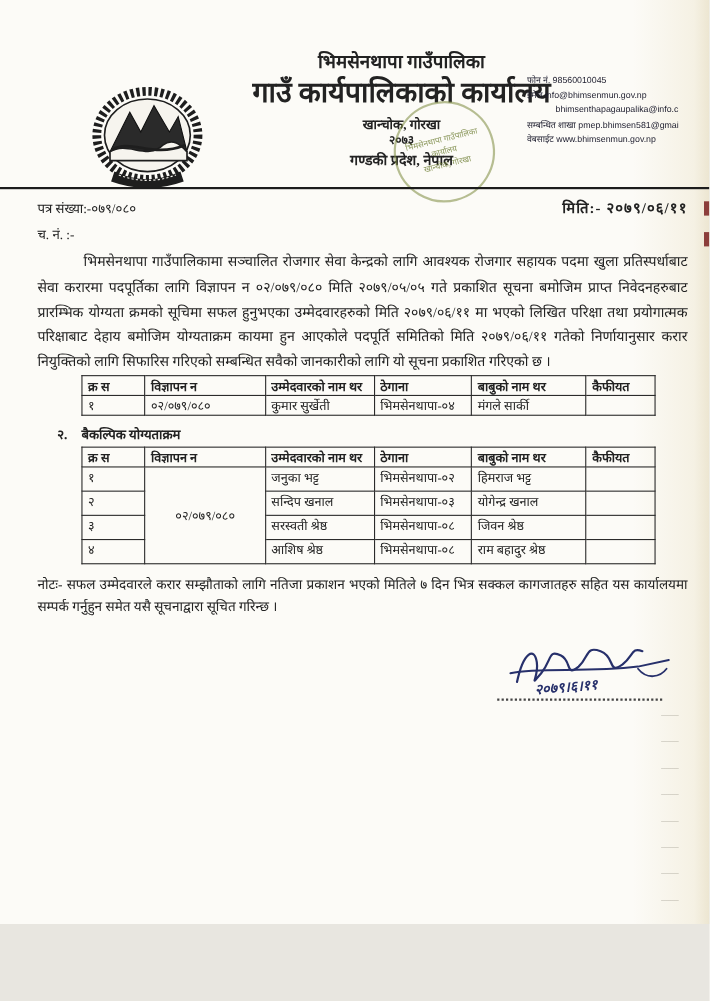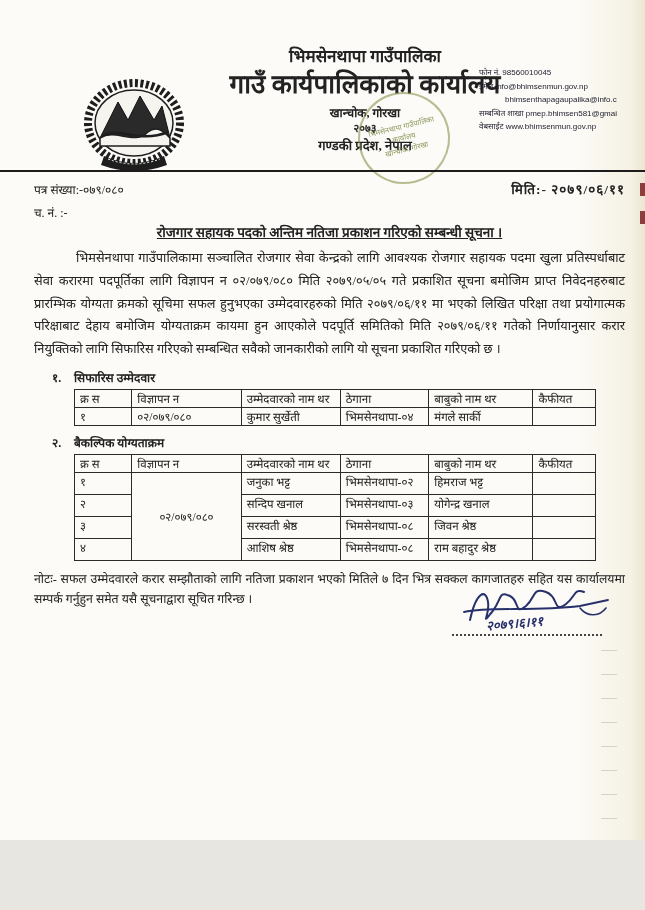--- a/index.html
+++ b/index.html
@@ -55,21 +55,21 @@
   .ref{font-size:12px;}
   .date{font-size:13.5px;font-weight:bold;letter-spacing:1px;}
   .chno{font-size:12px;margin-top:6px;}
   .subject{text-align:center;font-weight:bold;font-size:13.5px;text-decoration:underline;margin-top:2px;}
   .bodytext{margin-top:6px;text-align:justify;line-height:1.78;text-indent:42px;font-size:12.8px;}
 
   .sec-label{margin:8px 0 3px 18px;font-weight:bold;font-size:12px;}
   .sec-num{display:inline-block;width:22px;}
   table{border-collapse:collapse;margin-left:40px;width:522px;table-layout:fixed;}
   th,td{border:1px solid #2b2b2b;font-size:11.5px;padding:1px 5px;text-align:left;vertical-align:top;font-weight:normal;}
-  th{font-weight:normal;}
+  th{font-weight:bold;}
   .c-sn{width:55px;}.c-ad{width:105px;}.c-nm{width:95px;}.c-pl{width:85px;}.c-fa{width:100px;}.c-rk{width:60px;}
   .t2 td{height:19px;}
   .ad-merged{text-align:center;vertical-align:middle;}
 
   .note{margin-top:9px;font-size:12.3px;line-height:1.6;text-align:justify;}
 
   
   .sig-block{position:absolute;right:26px;top:582px;width:185px;text-align:center;}
   .sig-svg{position:relative;left:10px;margin-bottom:-14px;}
   .sig-dateline{position:relative;border-bottom:2px dotted #444;height:14px;width:150px;margin:0 auto;}
@@ -143,27 +143,23 @@
       <span class="ref">
         <span>पत्र संख्या:-</span><span>०७९/०८०</span>
       </span>
       <span class="date">
         <span>मिति:-</span>
         <span>२०७९/०६/११</span>
       </span>
     </div>
     <div class="chno">च. नं. :-</div>
 
-    <div class="subject">रोजगार सहायक पदको अन्तिम नतिजा प्रकाशन गरिएको सम्बन्धी सूचना ।</div>
 
     <div class="bodytext">भिमसेनथापा गाउँपालिकामा सञ्चालित रोजगार सेवा केन्द्रको लागि आवश्यक रोजगार सहायक पदमा खुला प्रतिस्पर्धाबाट सेवा करारमा पदपूर्तिका लागि विज्ञापन न ०२/०७९/०८० मिति २०७९/०५/०५ गते प्रकाशित सूचना बमोजिम प्राप्त निवेदनहरुबाट प्रारम्भिक योग्यता क्रमको सूचिमा सफल हुनुभएका उम्मेदवारहरुको मिति २०७९/०६/११ मा भएको लिखित परिक्षा तथा प्रयोगात्मक परिक्षाबाट देहाय बमोजिम योग्यताक्रम कायमा हुन आएकोले पदपूर्ति समितिको मिति २०७९/०६/११ गतेको निर्णायानुसार करार नियुक्तिको लागि सिफारिस गरिएको सम्बन्धित सवैको जानकारीको लागि यो सूचना प्रकाशित गरिएको छ ।</div>
 
-    <div class="sec-label">
-      <span class="sec-num">१.</span><span>सिफारिस उम्मेदवार</span>
-    </div>
     <table class="t1">
       <colgroup>
           <col class="c-sn">
           <col class="c-ad">
           <col class="c-nm">
           <col class="c-pl">
           <col class="c-fa">
           <col class="c-rk">
         </colgroup>
       <tbody>

